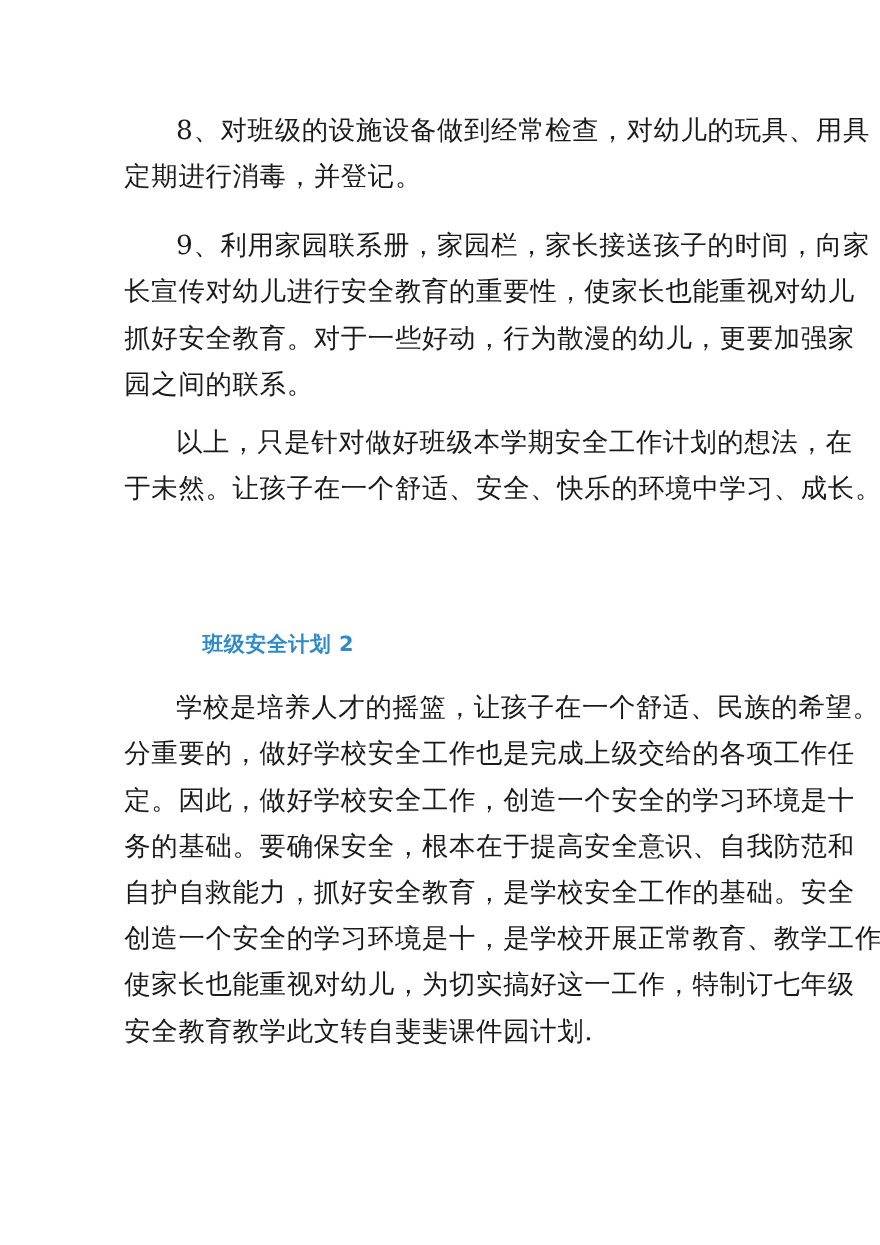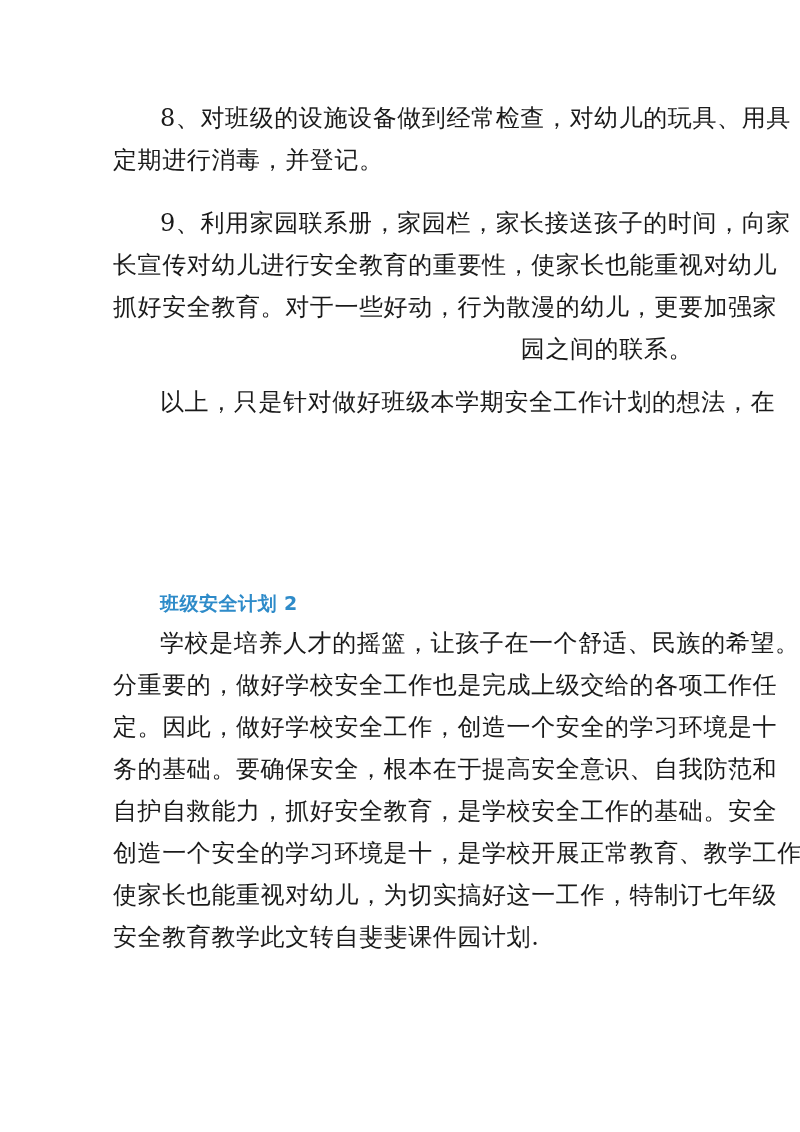--- a/index.html
+++ b/index.html
@@ -15,32 +15,33 @@
 </head>
 <body>
 
 <div class="page">
 
   <div class="para" style="top:97px;">
     <span class="line indent">8、对班级的设施设备做到经常检查，对幼儿的玩具、用具</span>
     <span class="line">定期进行消毒，并登记。</span>
   </div>
 
-  <div class="para" style="top:202px;text-align:right;">
+  <div class="para" style="top:202px;">
     <span class="line indent">9、利用家园联系册，家园栏，家长接送孩子的时间，向家</span>
     <span class="line">长宣传对幼儿进行安全教育的重要性，使家长也能重视对幼儿</span>
     <span class="line">抓好安全教育。对于一些好动，行为散漫的幼儿，更要加强家</span>
     <span class="line">园之间的联系。</span>
   </div>
 
   <div class="para" style="top:381px;">
     <span class="line indent">以上，只是针对做好班级本学期安全工作计划的想法，在</span>
+    <span class="line">于未然。让孩子在一个舒适、安全、快乐的环境中学习、成长。</span>
   </div>
 
-  <div class="heading" style="top:588px;">班级安全计划 2</div>
+  <div class="heading" style="top:571px;margin-left:24px;">班级安全计划 2</div>
 
   <div class="para" style="top:622px;">
     <span class="line indent">学校是培养人才的摇篮，让孩子在一个舒适、民族的希望。</span>
     <span class="line">分重要的，做好学校安全工作也是完成上级交给的各项工作任</span>
     <span class="line">定。因此，做好学校安全工作，创造一个安全的学习环境是十</span>
     <span class="line">务的基础。要确保安全，根本在于提高安全意识、自我防范和</span>
     <span class="line">自护自救能力，抓好安全教育，是学校安全工作的基础。安全</span>
     <span class="line">创造一个安全的学习环境是十，是学校开展正常教育、教学工作</span>
     <span class="line">使家长也能重视对幼儿，为切实搞好这一工作，特制订七年级</span>
     <span class="line">安全教育教学此文转自斐斐课件园计划.</span>

